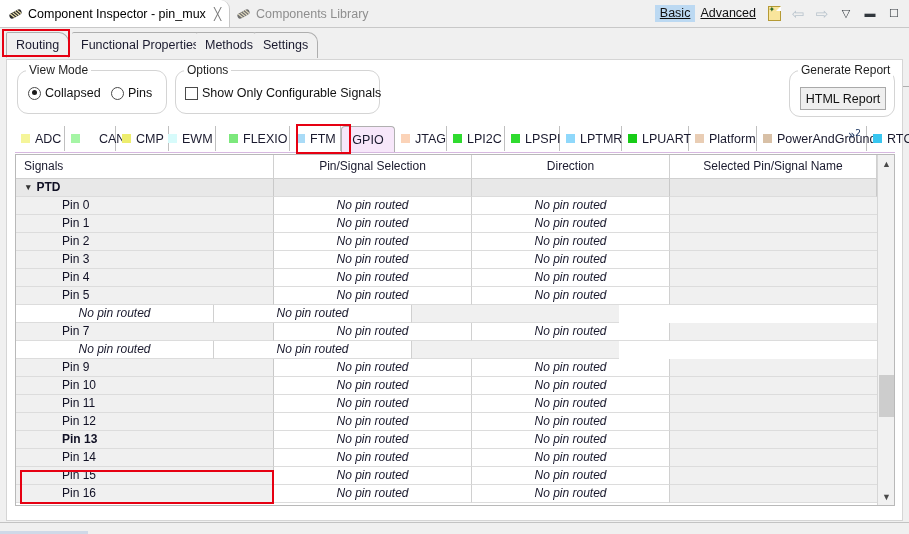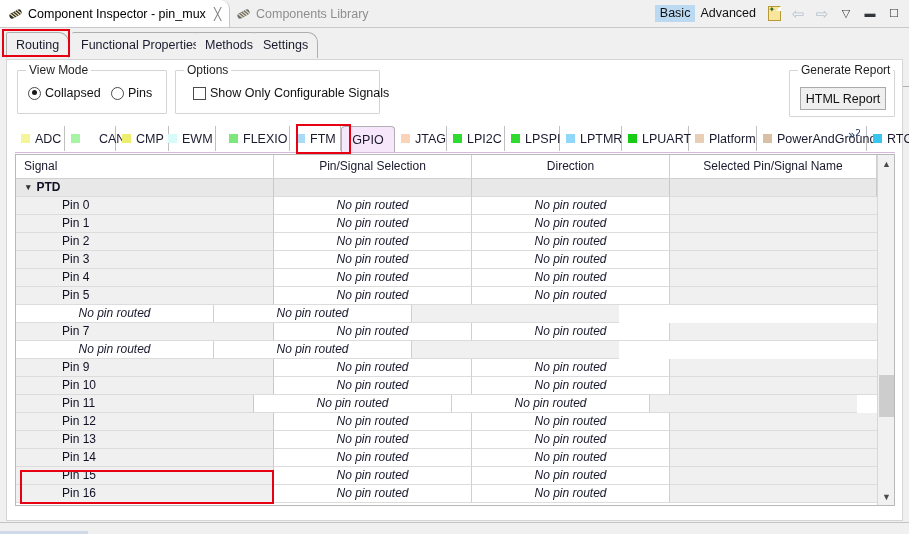--- a/index.html
+++ b/index.html
@@ -47,20 +47,21 @@
   }
 
   
   .toolbar-right {
     position: absolute; right: 4px; top: 0; height: 27px;
     display: flex; align-items: center; gap: 0px;
   }
   .modebtn {
     font-size: 12.5px; padding: 2px 5px 3px 5px; line-height: 1;
     color: #101010;
+    text-decoration: underline;
   }
   .modebtn.sel { background: #bcd9f2; }
   .tb-icon {
     width: 22px; height: 22px; display: flex; align-items: center;
     justify-content: center; margin-left: 2px;
   }
   .page-icon { width: 13px; height: 15px; position: relative; }
   .page-icon .sheet {
     position: absolute; inset: 0; background: #f9e59c;
     border: 1px solid #b59a35;
@@ -91,21 +92,21 @@
   .ptab.idle { background: #f0f0f0; }
 
   
   .panel {
     position: absolute; left: 6px; top: 59px; width: 897px; height: 462px;
     background: #ffffff; border: 1px solid #d5d5d5;
   }
 
   
   .group {
-    position: absolute; border: 1px solid #d4d4d4; border-radius: 1px;
+    position: absolute; border: 1px solid #d4d4d4; border-radius: 11px;
   }
   .group-title {
     position: absolute; top: -8px; left: 8px; background: #ffffff;
     padding: 0 3px; font-size: 12px; color: #1f1f1f;
   }
   .radio-row { position: absolute; display: flex; align-items: center; gap: 4px; }
   .radio {
     width: 13px; height: 13px; border-radius: 50%;
     border: 1.4px solid #4a4a4a; background: #fff;
     display: inline-block; position: relative; flex: none;
@@ -291,21 +292,21 @@
         <span class="lbl">Collapsed</span>
       </div>
       <div class="radio-row" style="left:93px; top:15px;">
         <span class="radio"></span>
         <span class="lbl">Pins</span>
       </div>
     </div>
 
     <div class="group" style="left:168px; top:10px; width:205px; height:44px;">
       <span class="group-title">Options</span>
-      <div class="radio-row" style="left:17px; top:15px;">
+      <div class="radio-row" style="left:9px; top:15px;">
         <span class="cbox"></span>
         <span class="lbl">Show Only Configurable Signals</span>
       </div>
     </div>
 
     <div class="group" style="left:782px; top:10px; width:106px; height:47px;text-align:right;">
       <span class="group-title">Generate Report</span>
       <div class="htmlbtn">
         <span>HTML Report</span>
       </div>
@@ -373,21 +374,21 @@
         </div>
       </div>
     <div class="perif-line"></div>
     <div class="overflow-ind" style="left:841px; top:68px;">
       <span>»</span>
       <sub>2</sub>
     </div>
 
     <div class="tablewrap">
       <div class="thead">
-          <div class="th first" style="width: 258px;">Signal</div>
+          <div class="th first" style="width: 258px;">Signals</div>
           <div class="th" style="width: 198px;">Pin/Signal Selection</div>
           <div class="th" style="width: 198px;">Direction</div>
           <div class="th" style="width: 207px;">Selected Pin/Signal Name</div>
         </div>
       <div class="tbody">
           <div class="row grouprow">
             <div class="cell c-sig" style="width: 258px;">
               <span class="chev">▾</span>
               <span>PTD</span>
             </div>
@@ -453,33 +454,33 @@
             <div class="cell c-val" style="width: 198px;">No pin routed</div>
             <div class="cell c-last" style="width: 207px;"></div>
           </div>
           <div class="row">
             <div class="cell c-sig" style="width: 258px;">Pin 10</div>
             <div class="cell c-val" style="width: 198px;">No pin routed</div>
             <div class="cell c-val" style="width: 198px;">No pin routed</div>
             <div class="cell c-last" style="width: 207px;"></div>
           </div>
           <div class="row">
-            <div class="cell c-sig" style="width: 238px;">Pin 11</div>
+            <div class="cell c-sig" style="width: 258px;">Pin 11</div>
             <div class="cell c-val" style="width: 198px;">No pin routed</div>
             <div class="cell c-val" style="width: 198px;">No pin routed</div>
             <div class="cell c-last" style="width: 207px;"></div>
           </div>
           <div class="row">
             <div class="cell c-sig" style="width: 258px;">Pin 12</div>
             <div class="cell c-val" style="width: 198px;">No pin routed</div>
             <div class="cell c-val" style="width: 198px;">No pin routed</div>
             <div class="cell c-last" style="width: 207px;"></div>
           </div>
           <div class="row">
-            <div class="cell c-sig" style="width: 258px;">Pin 13</div>
+            <div class="cell c-sig" style="width: 258px; font-weight: bold;">Pin 13</div>
             <div class="cell c-val" style="width: 198px;">No pin routed</div>
             <div class="cell c-val" style="width: 198px;">No pin routed</div>
             <div class="cell c-last" style="width: 207px;"></div>
           </div>
           <div class="row">
             <div class="cell c-sig" style="width: 258px;">Pin 14</div>
             <div class="cell c-val" style="width: 198px;">No pin routed</div>
             <div class="cell c-val" style="width: 198px;">No pin routed</div>
             <div class="cell c-last" style="width: 207px;"></div>
           </div>

